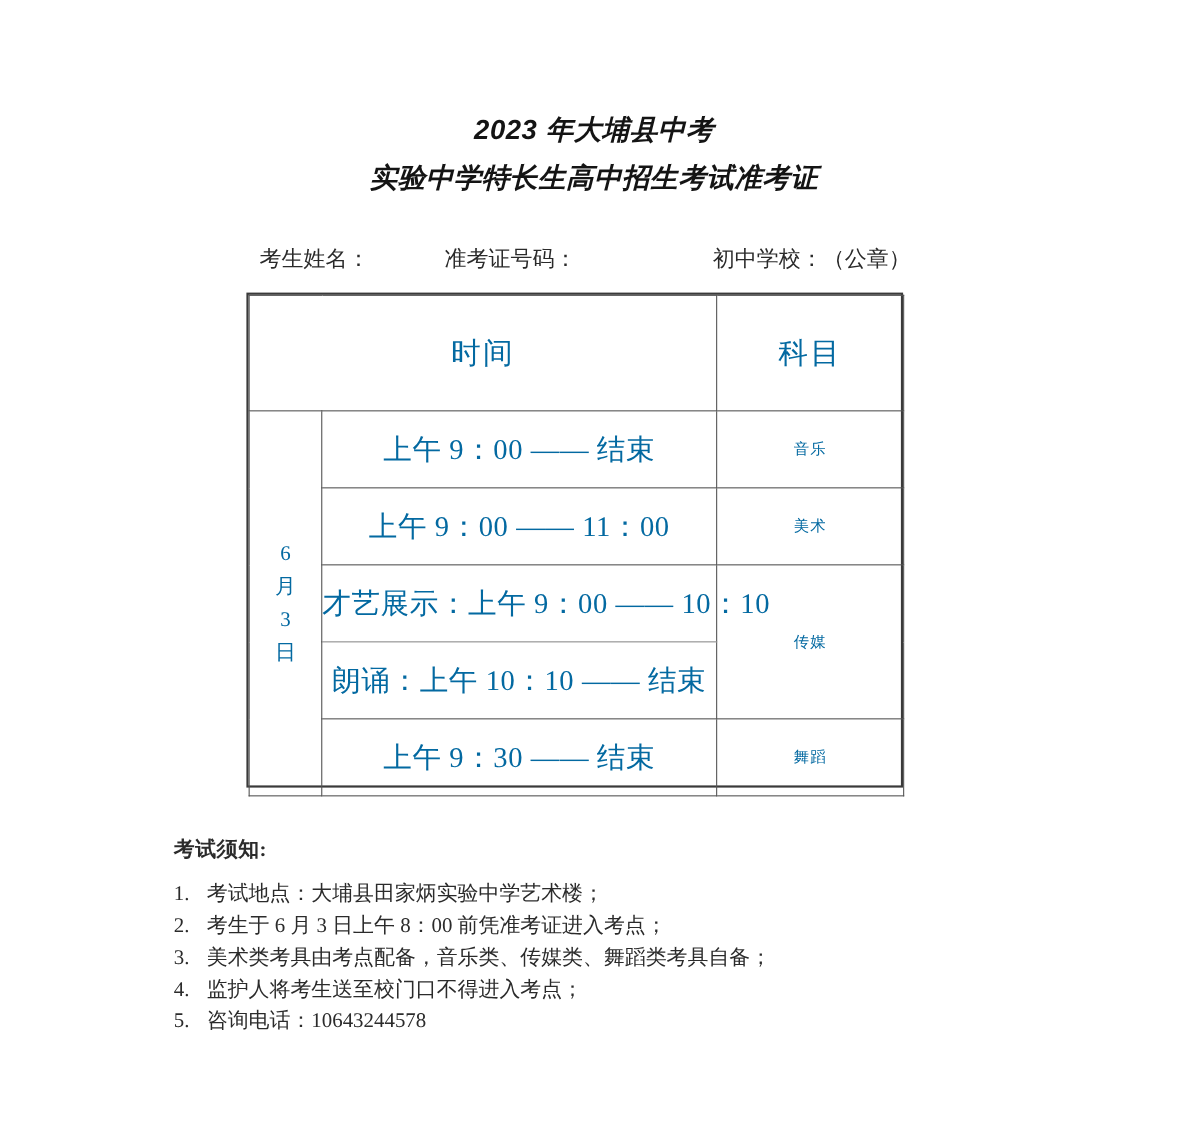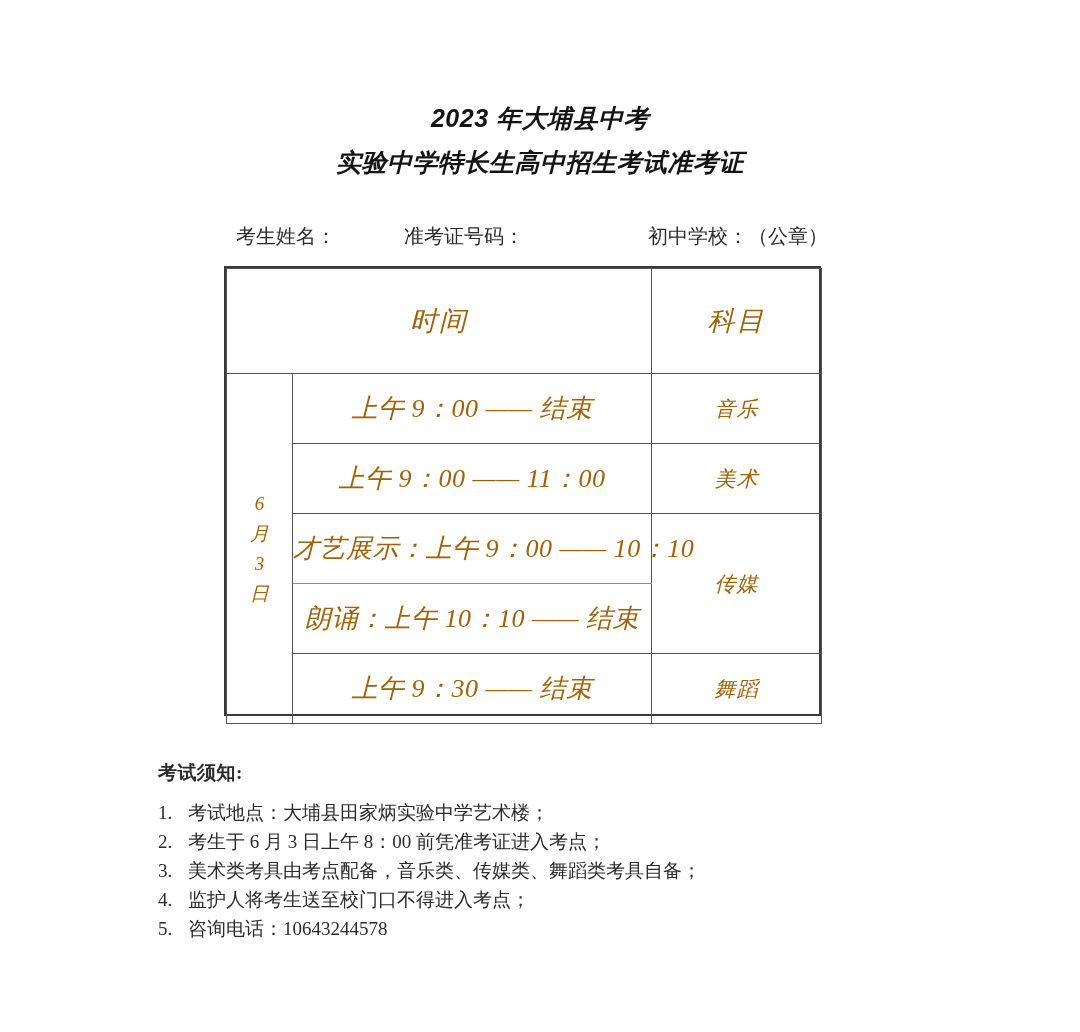--- a/index.html
+++ b/index.html
@@ -73,42 +73,41 @@
     width: 100%;
     height: 100%;
     border-collapse: collapse;
     table-layout: fixed;
   }
   .tbl td {
     border: 1px solid #555555;
     text-align: center;
     vertical-align: middle;
     padding: 0;
-    color: #a16207;
-    font-style: italic;
+    color: #0369a1;
   }
   .col-date  { width: 66px; }
   .col-time  { width: 359px; }
   .col-subj  { width: 170px; }
 
   .head-cell {
     font-family: "Liberation Sans", "DejaVu Sans", sans-serif;
     font-size: 27px;
     font-weight: normal;
     height: 104px;
     letter-spacing: 2px;
   }
   .time-cell {
     font-size: 26px;
     height: 69px;
     letter-spacing: 0.5px;
     white-space: nowrap;
   }
   .subj-cell {
-    font-size: 21px;
+    font-size: 14px;
     letter-spacing: 1px;
   }
   .date-cell {
     font-size: 19px;
     line-height: 30px;
     letter-spacing: 0px;
   }
   .date-stack {
     display: block;
     width: 100%;

